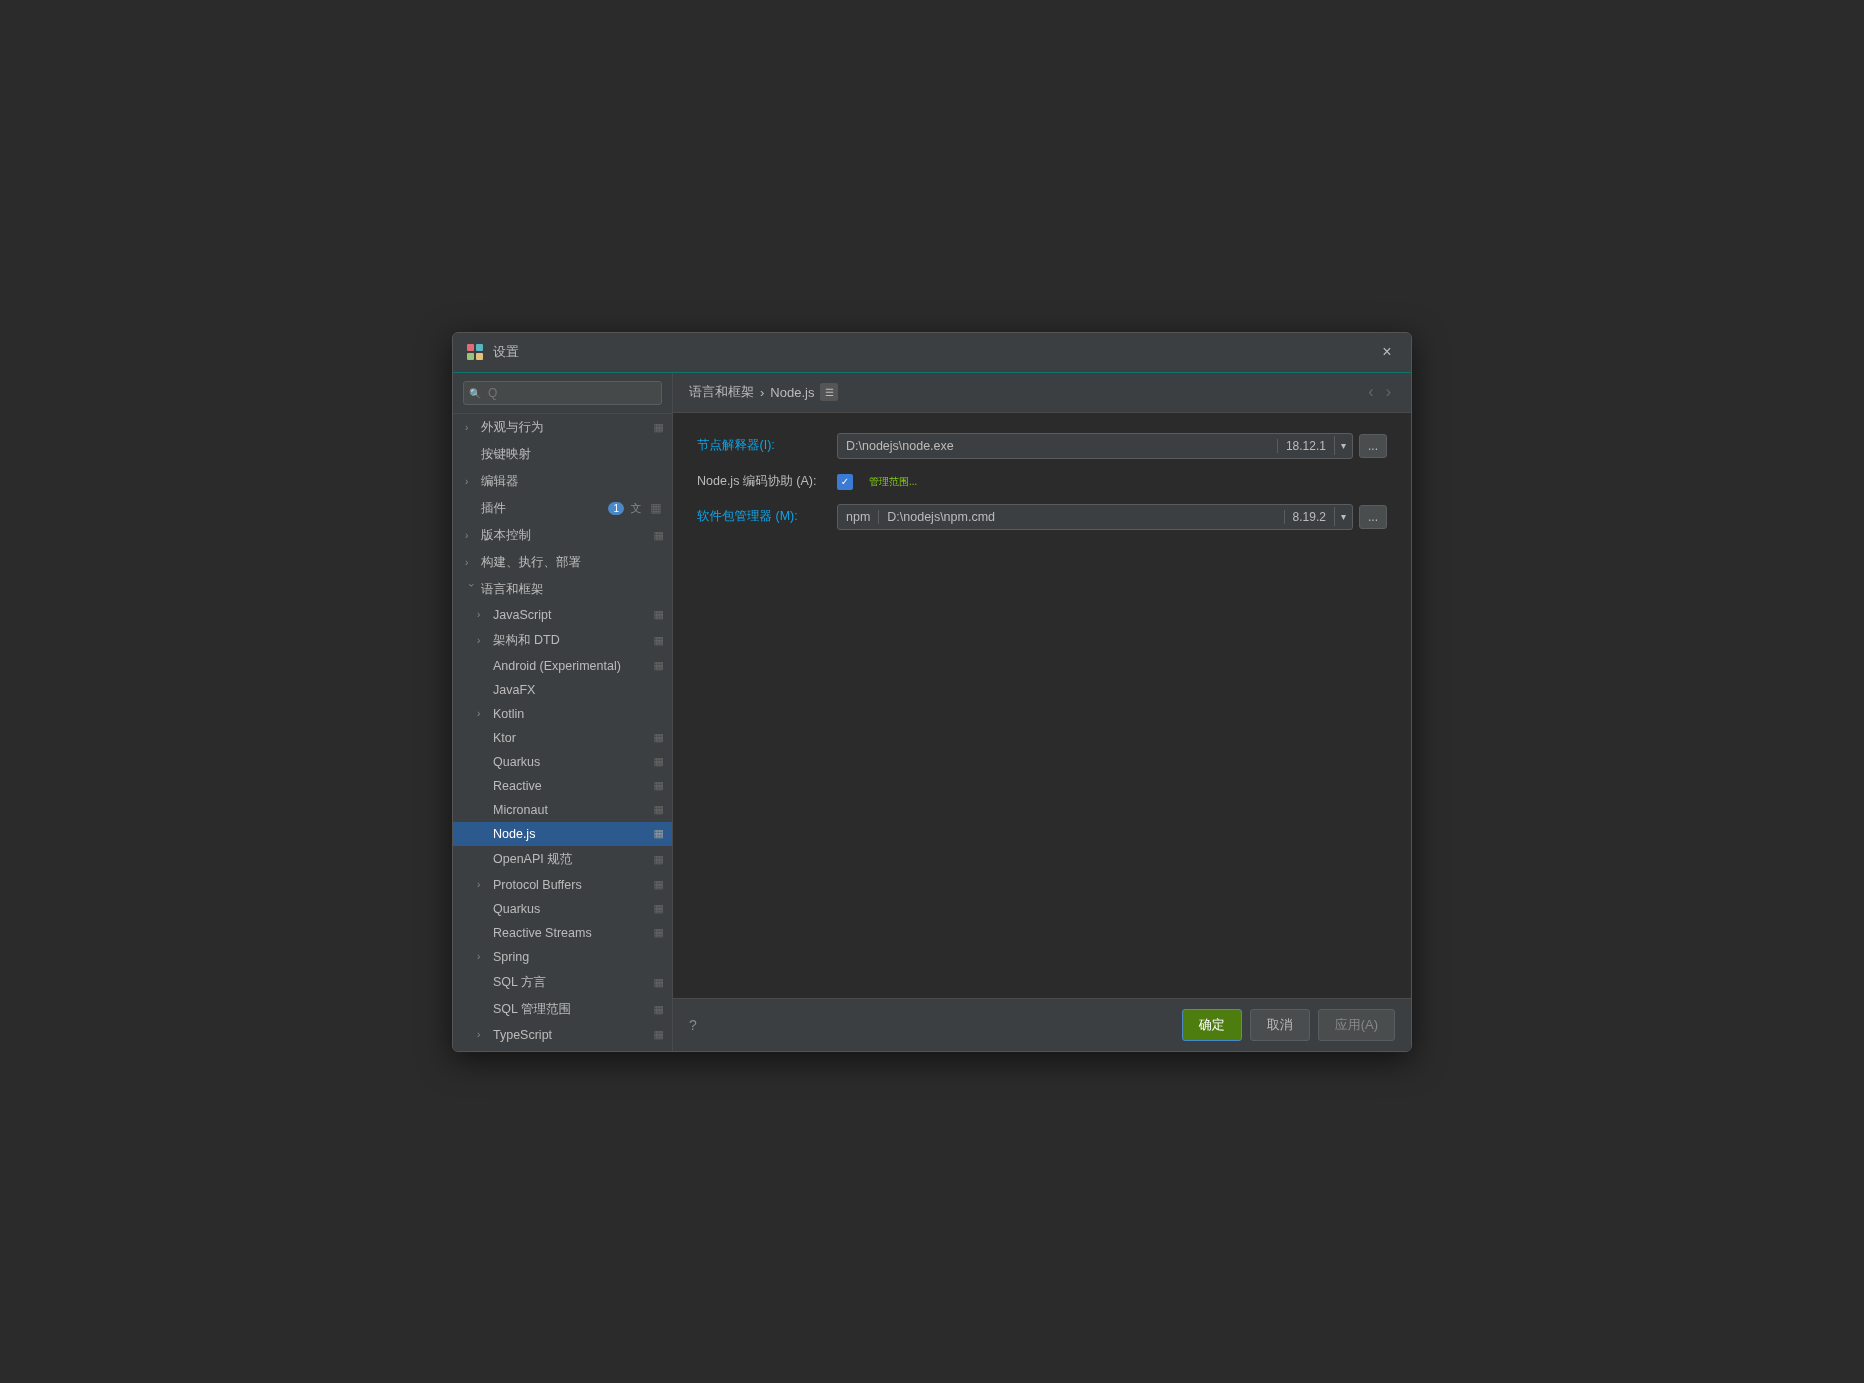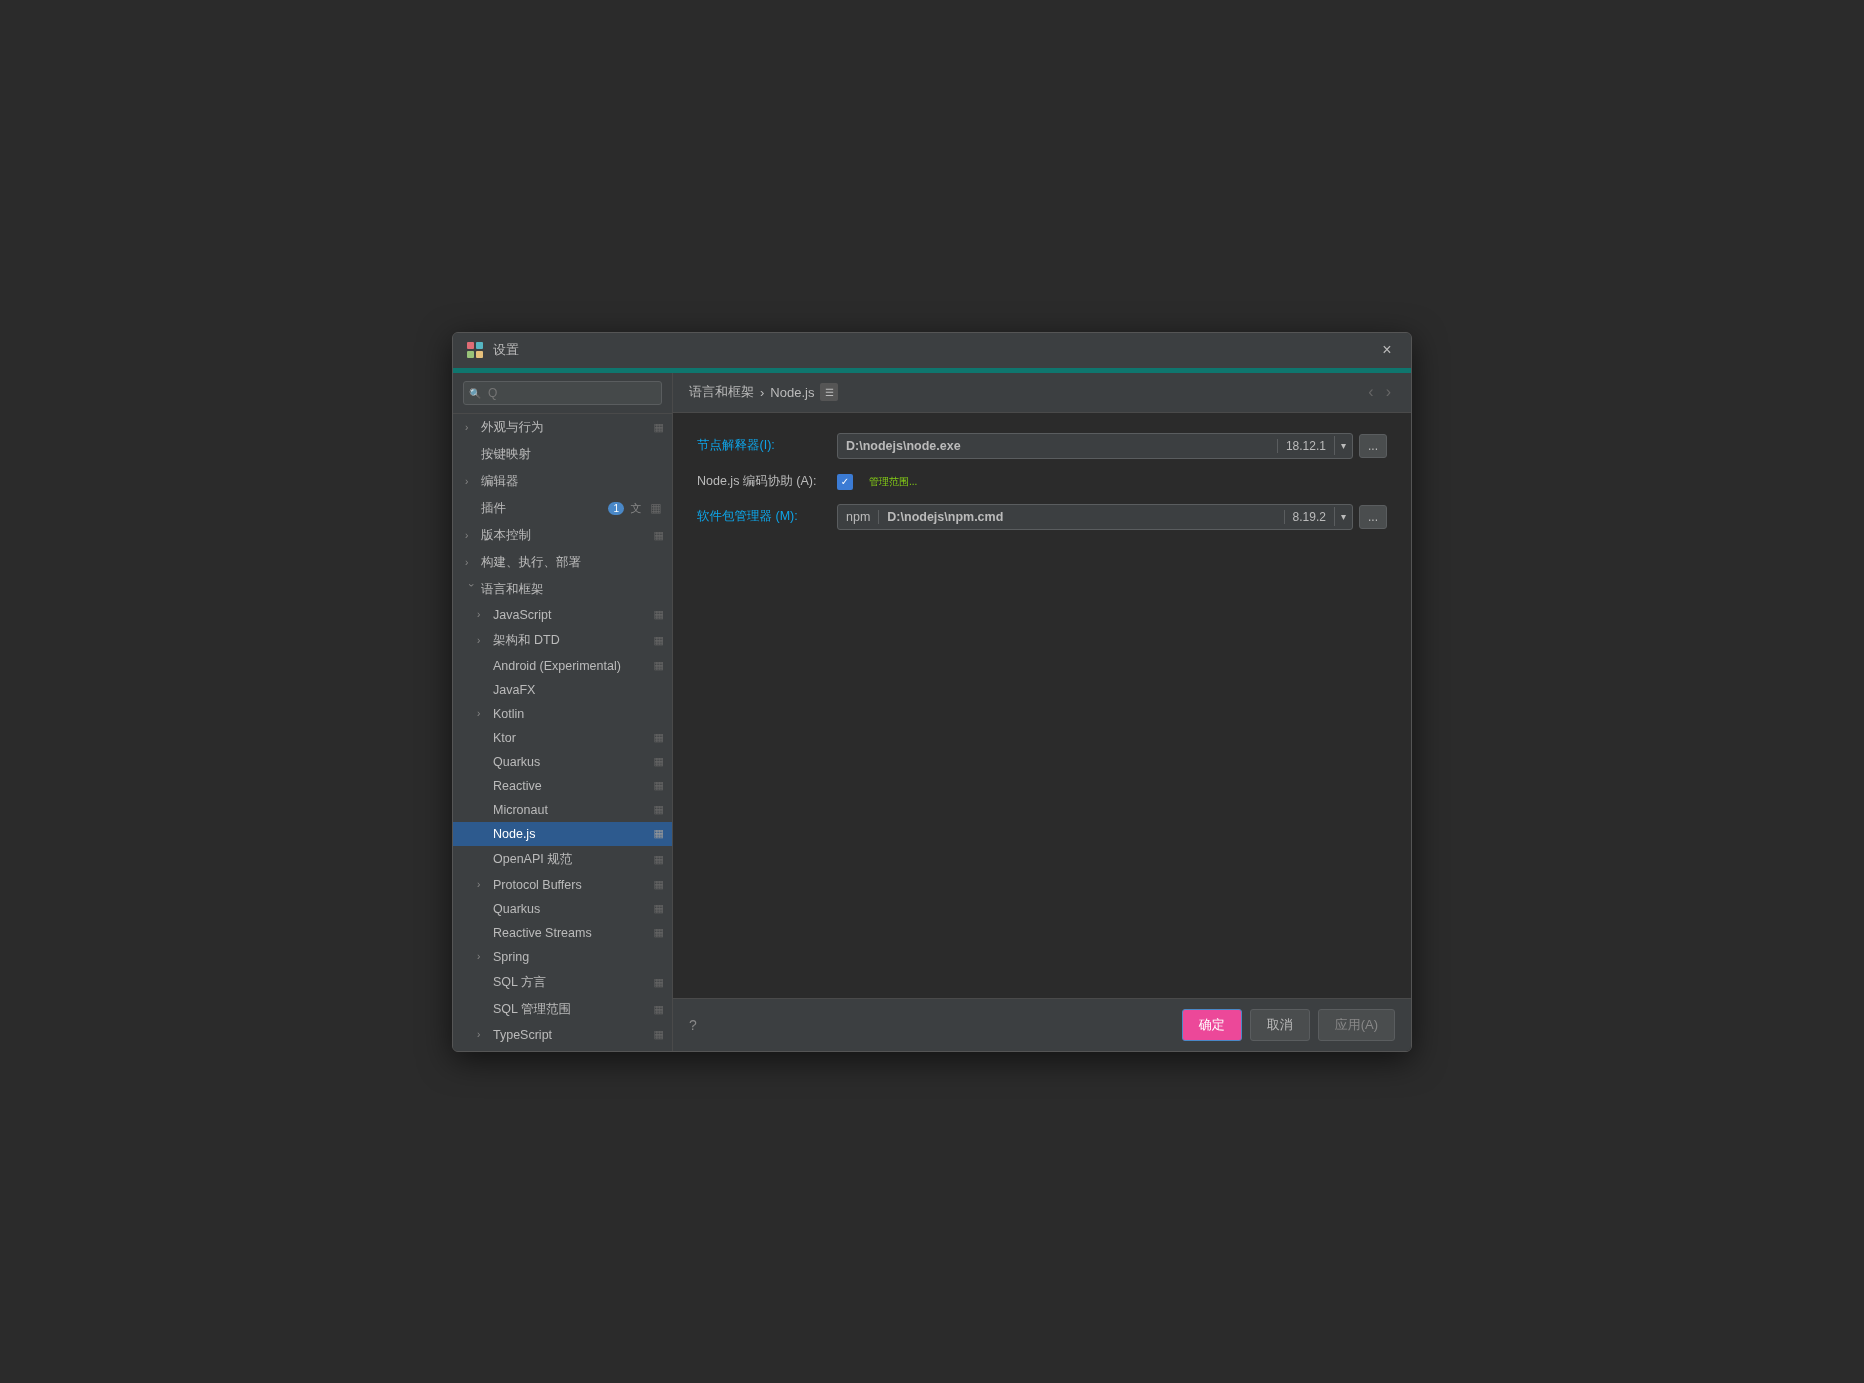--- a/index.html
+++ b/index.html
@@ -20,21 +20,21 @@
       border: 1px solid #555;
       border-radius: 6px;
       display: flex;
       flex-direction: column;
       box-shadow: 0 8px 32px rgba(0,0,0,0.6);
       overflow: hidden;
     }
     
     .title-bar {
       background: #3c3f41;
-      border-bottom: 5px solid #0f766e;
+      border-bottom: 1px solid #0f766e;
       display: flex;
       align-items: center;
       padding: 8px 12px;
       height: 40px;
       flex-shrink: 0;
     }
     .title-bar-icon {
       width: 20px;
       height: 20px;
       margin-right: 8px;
@@ -243,21 +243,20 @@
       overflow: hidden;
     }
     .input-field {
       flex: 1;
       background: transparent;
       border: none;
       color: #bbb;
       padding: 5px 8px;
       font-size: 12.5px;
       outline: none;
-      font-weight: bold;
     }
     .input-version {
       color: #bbb;
       padding: 0 8px;
       font-size: 12px;
       border-left: 1px solid #5a5d5f;
     }
     .input-dropdown {
       padding: 4px 6px;
       border-left: 1px solid #5a5d5f;
@@ -337,21 +336,21 @@
       cursor: pointer;
     }
     .btn {
       padding: 6px 16px;
       border-radius: 3px;
       font-size: 13px;
       cursor: pointer;
       border: 1px solid transparent;
     }
     .btn-primary {
-      background: #ec4899;
+      background: #4d7c0f;
       color: #fff;
       border-color: #4a88c7;
     }
     .btn-secondary {
       background: #4a4d4e;
       color: #bbb;
       border-color: #5a5d5f;
     }
     .btn-apply {
       background: #4a4d4e;

